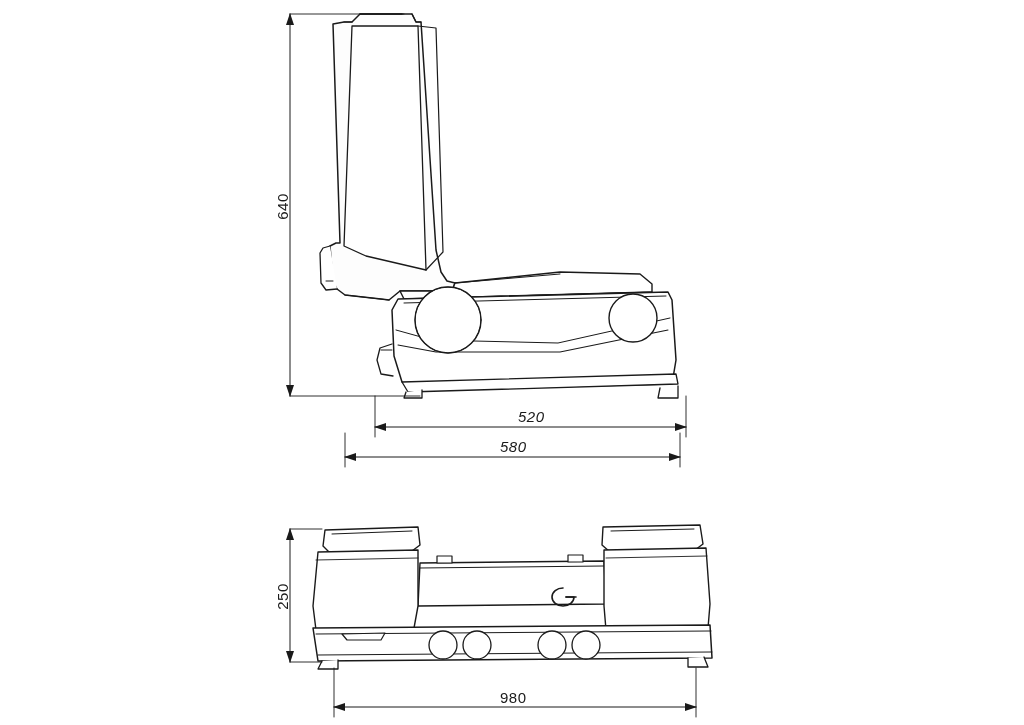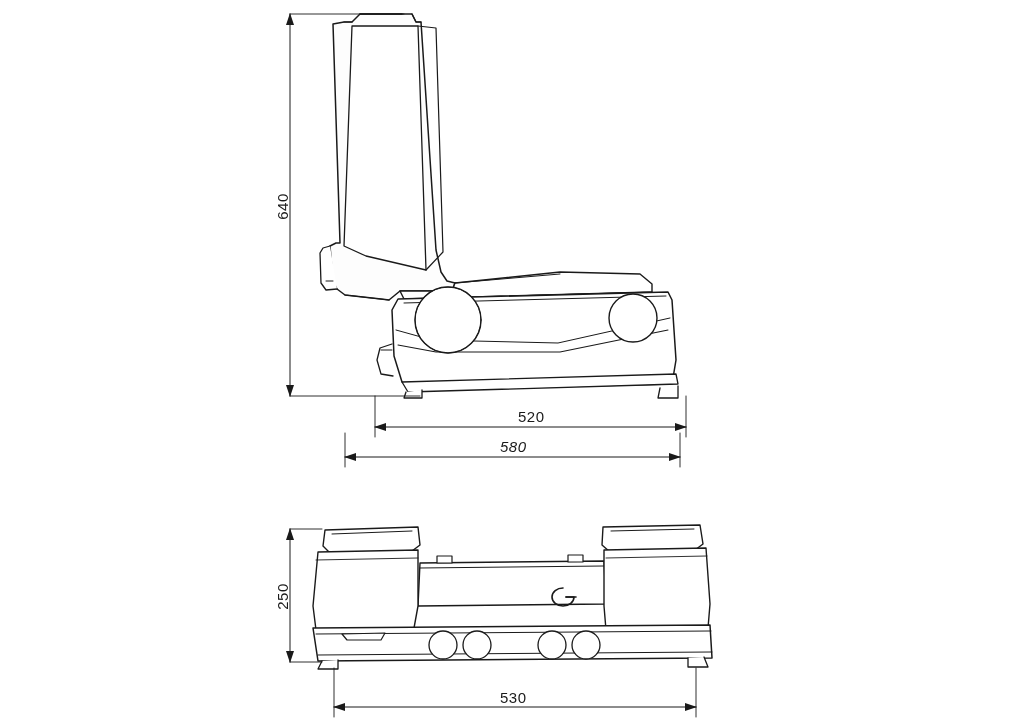--- a/index.html
+++ b/index.html
@@ -188,21 +188,21 @@
 
         <line x1="334" y1="707" x2="696" y2="707" marker-start="url(#arrStart)" marker-end="url(#arrEnd)"></line>
         <line x1="334" y1="668" x2="334" y2="717" stroke-width="0.9"></line>
         <line x1="696" y1="668" x2="696" y2="717" stroke-width="0.9"></line>
       </g>
     </g>
   </svg>
 
   <div class="dim-text vertical" style="left:269px; top:198px;">640</div>
 
-  <div class="dim-text" style="left:518px; top:408px;">520</div>
+  <div class="dim-text" style="left:518px; top:408px;font-style:italic;">520</div>
 
   <div class="dim-text" style="left:500px; top:438px;font-style:italic;">580</div>
 
   <div class="dim-text vertical" style="left:269px; top:588px;">250</div>
 
-  <div class="dim-text" style="left:500px; top:689px;">530</div>
+  <div class="dim-text" style="left:500px; top:689px;">980</div>
 
 </div>
 
 </body></html>

